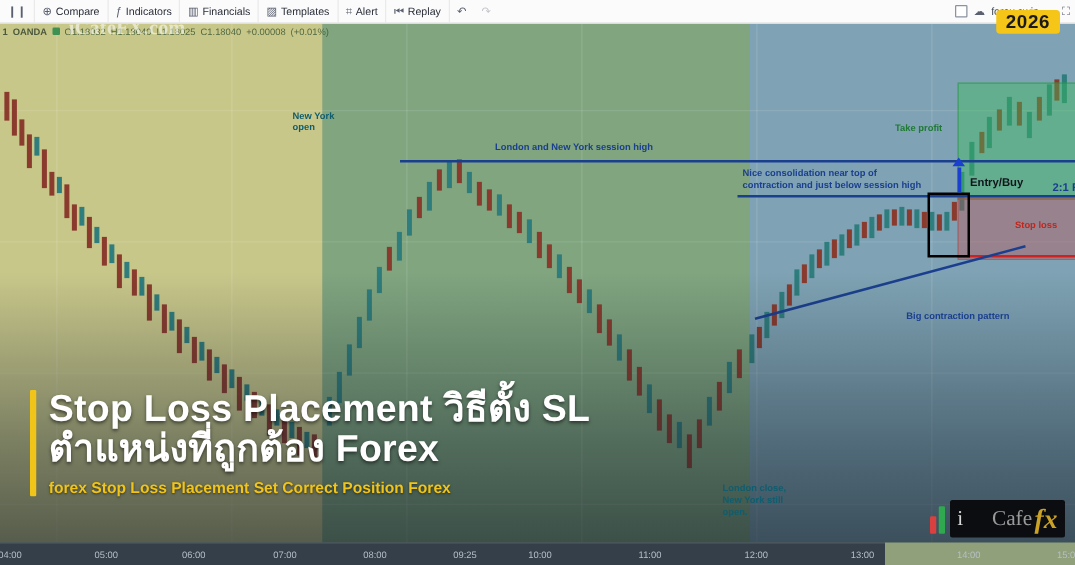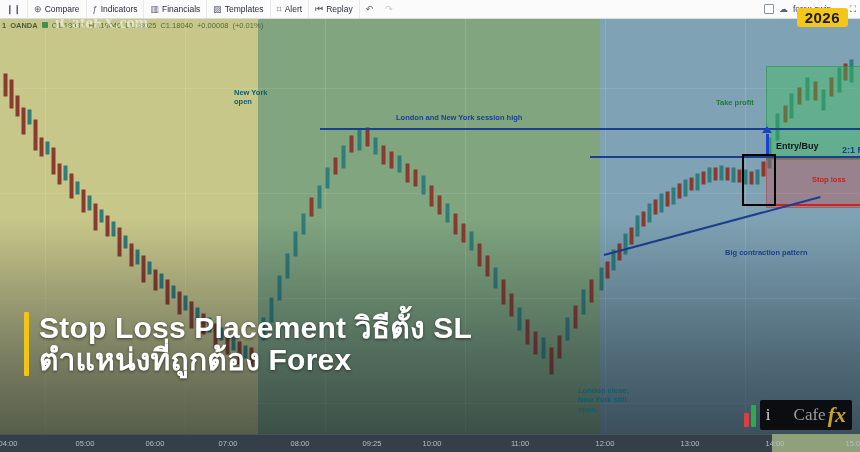--- a/index.html
+++ b/index.html
@@ -28,21 +28,21 @@
   
   .chart{position:absolute;left:0;top:18px;width:860px;height:416px;overflow:hidden;}
   .zone{position:absolute;top:0;bottom:0;}
   .z-a{left:0;width:258px;background:#c8c78a;}
   .z-b{left:258px;width:342px;background:#80a57f;}
   .z-c{left:600px;width:260px;background:#7fa3b4;}
   .gridv{position:absolute;top:0;bottom:0;width:1px;background:rgba(255,255,255,.13);}
   .gridh{position:absolute;left:0;right:0;height:1px;background:rgba(255,255,255,.10);}
 
   
-  .axis-bottom{position:absolute;left:0;top:434px;width:772px;height:18px;background:#343f4a;
+  .axis-bottom{position:absolute;left:0;top:434px;width:708px;height:18px;background:#343f4a;
     border-top:1px solid #47535f;z-index:30;}
   .axis-bottom span{position:absolute;top:4px;font-size:7.5px;color:#b6bfc8;transform:translateX(-50%);}
 
   
   .ann{position:absolute;z-index:20;font-size:7.5px;font-weight:bold;line-height:1.25;white-space:pre;}
   .ann-blue{color:#1b3f8f;}
   .ann-teal{color:#0f5d6e;}
   .ann-green{color:#1f7a34;}
   .ann-red{color:#c0271f;}
   .ann-black{color:#10131a;font-size:9px;}
@@ -266,34 +266,37 @@
 
     <div class="arrow-stem" style="left:766px;top:116px;height:20px"></div>
     <div class="arrow-head" style="left:762px;top:108px"></div>
   </div>
 
   <div class="vig"></div>
 
   <div class="ann ann-teal" style="left:234px;top:88px;z-index:26">New York
 open</div>
   <div class="ann ann-blue" style="left:396px;top:113px;z-index:26">London and New York session high</div>
+  <div class="ann ann-blue" style="left:594px;top:134px;z-index:26">Nice consolidation near top of
+contraction and just below session high</div>
   <div class="ann ann-green" style="left:716px;top:98px;z-index:26">Take profit</div>
   <div class="ann ann-black" style="left:776px;top:141px;z-index:26">Entry/Buy</div>
   <div class="ann ann-red" style="left:812px;top:175px;z-index:26">Stop loss</div>
   <div class="ann ann-ratio" style="left:842px;top:145px;z-index:26">2:1 R</div>
   <div class="ann ann-blue" style="left:725px;top:248px;z-index:26">Big contraction pattern</div>
   <div class="ann ann-teal" style="left:578px;top:386px;z-index:26">London close,
 New York still
 open.</div>
 
   <div class="title-wrap">
     <div class="title-bar"></div>
     <div class="title-txt">
       <div class="t-main">Stop Loss Placement วิธีตั้ง SL</div>
       <div class="t-main">ตำแหน่งที่ถูกต้อง Forex</div>
+      <div class="t-sub">forex Stop Loss Placement Set Correct Position Forex</div>
     </div>
   </div>
 
   <div class="brand">
     <div class="brand-candles">
       <div class="cnd red"></div>
       <div class="cnd green"></div>
     </div>
     <div class="brand-plate">
       <span class="brand-i">i</span>

